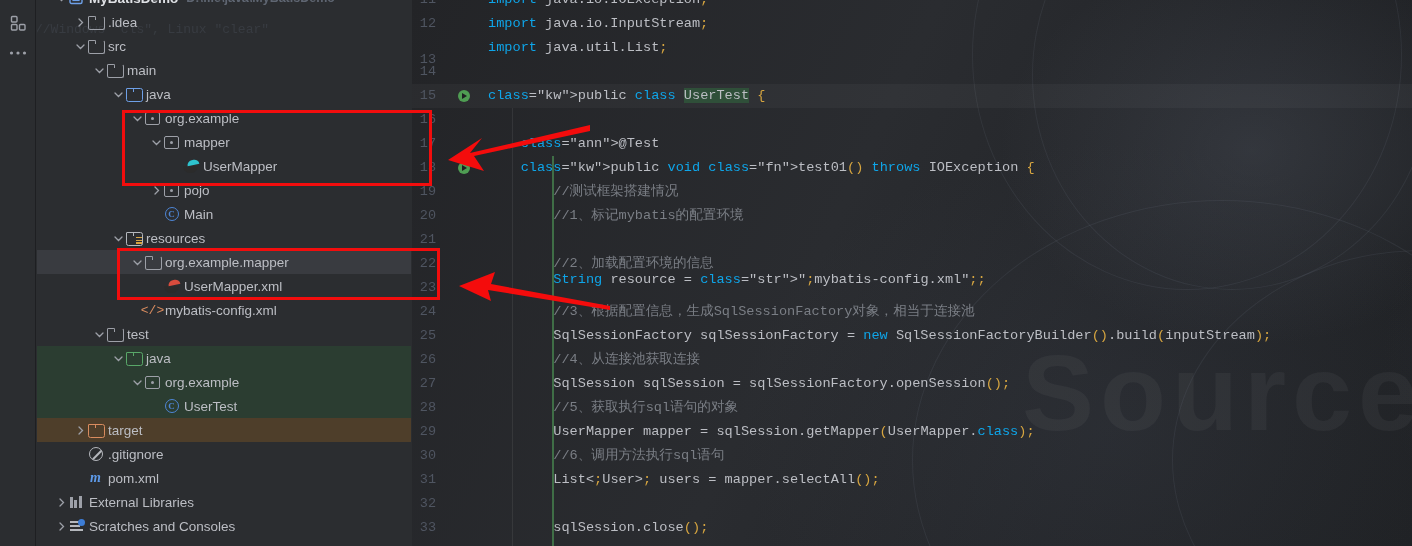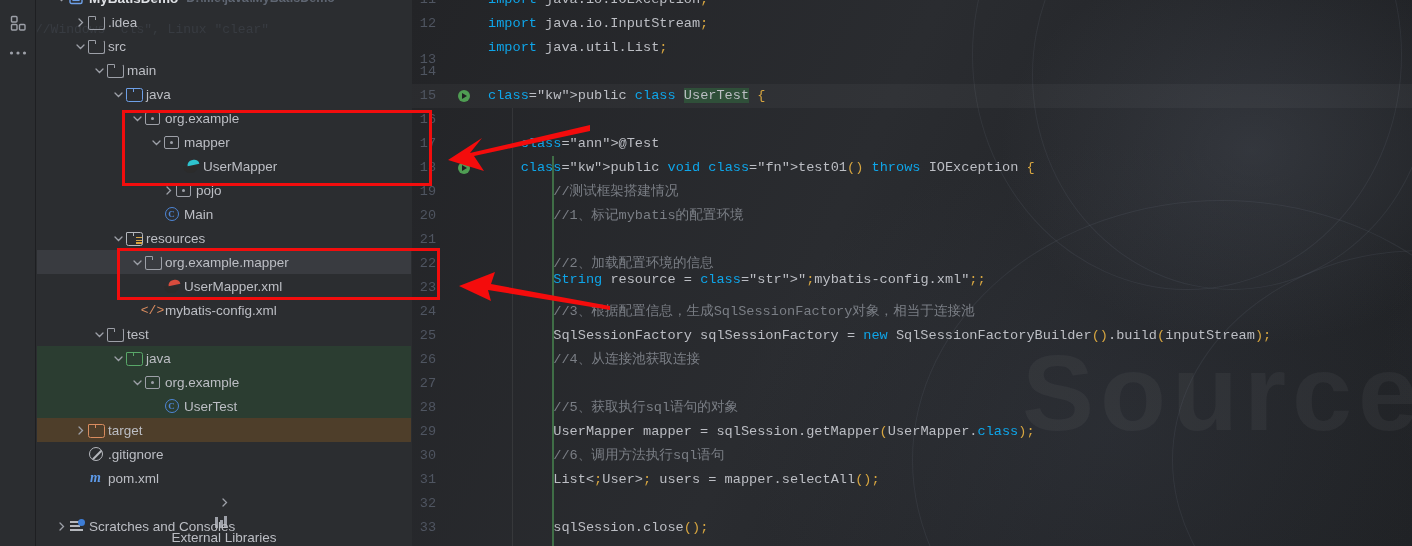--- a/index.html
+++ b/index.html
@@ -265,21 +265,21 @@
           <span style="display: inline-block; flex: 0 0 auto; width: 132px;"></span>
           <span class="twisty"></span>
           <span class="ic">
             <span class="mbird teal">
               <span class="b1"></span>
               <span class="b2"></span>
             </span>
           </span>
           <span class="lbl">UserMapper</span>
         </div>
-        <div class="row" style="top: 178px; position: absolute; left: 12px; right: 0px;">
+        <div class="row" style="top: 178px; position: absolute; left: 0px; right: 0px;">
           <span style="display: inline-block; flex: 0 0 auto; width: 113px;"></span>
           <span class="twisty"><svg width="9" height="9" viewBox="0 0 9 9" style="vertical-align:middle">
               <path d="M3 1 L6.5 4.5 L3 8" fill="none" stroke="#9da0a8" stroke-width="1.3" stroke-linecap="round"></path>
             </svg></span>
           <span class="ic">
             <span class="pkg"></span>
           </span>
           <span class="lbl">pojo</span>
         </div>
         <div class="row" style="top: 202px; position: absolute; left: 0px; right: 0px;">
@@ -392,21 +392,21 @@
           <span class="lbl">.gitignore</span>
         </div>
         <div class="row" style="top: 466px; position: absolute; left: 0px; right: 0px;">
           <span style="display: inline-block; flex: 0 0 auto; width: 37px;"></span>
           <span class="twisty"></span>
           <span class="ic">
             <span class="mavenic">m</span>
           </span>
           <span class="lbl">pom.xml</span>
         </div>
-        <div class="row" style="top: 490px; position: absolute; left: 0px; right: 0px; flex-direction: column;">
+        <div class="row" style="top: 490px; position: absolute; left: 0px; right: 0px;">
           <span style="display: inline-block; flex: 0 0 auto; width: 18px;"></span>
           <span class="twisty"><svg width="9" height="9" viewBox="0 0 9 9" style="vertical-align:middle">
               <path d="M3 1 L6.5 4.5 L3 8" fill="none" stroke="#9da0a8" stroke-width="1.3" stroke-linecap="round"></path>
             </svg></span>
           <span class="ic">
             <span class="libic">
               <i style="left:0;height:11px"></i>
               <i style="left:4.5px;height:8px"></i>
               <i style="left:9px;height:12px"></i>
             </span>
@@ -480,20 +480,21 @@
         <div class="cline" style="top: 108px;"></div>
         <div class="cline" style="top: 132px;">    <span <span="" class="kw">class</span>="ann"&gt;@Test</div>
         <div class="cline" style="top: 156px;">    <span <span="" class="kw">class</span>="kw"&gt;public <span class="kw">void</span> <span <span="" class="kw">class</span>="fn"&gt;test01<span class="par">(</span><span class="par">)</span> <span class="kw">throws</span> IOException <span class="par">{</span></div>
         <div class="cline" style="top: 180px;"><span class="cmt">        //测试框架搭建情况</span></div>
         <div class="cline" style="top: 204px;"><span class="cmt">        //1、标记mybatis的配置环境</span></div>
         <div class="cline" style="top: 228px; margin-top: 40px;">        <span class="kw">String</span> resource = <span <span="" class="kw">class</span>="str"&gt;"<span class="par">;</span>mybatis-config.xml"<span class="par">;</span><span class="par">;</span></div>
         <div class="cline" style="top: 252px;"><span class="cmt">        //2、加载配置环境的信息</span></div>
         <div class="cline" style="top: 300px;"><span class="cmt">        //3、根据配置信息，生成SqlSessionFactory对象，相当于连接池</span></div>
         <div class="cline" style="top: 324px;">        SqlSessionFactory sqlSessionFactory = <span class="kw">new</span> SqlSessionFactoryBuilder<span class="par">(</span><span class="par">)</span>.build<span class="par">(</span>inputStream<span class="par">)</span><span class="par">;</span></div>
         <div class="cline" style="top: 348px;"><span class="cmt">        //4、从连接池获取连接</span></div>
+        <div class="cline" style="top: 372px;">        SqlSession sqlSession = sqlSessionFactory.openSession<span class="par">(</span><span class="par">)</span><span class="par">;</span></div>
         <div class="cline" style="top: 396px;"><span class="cmt">        //5、获取执行sql语句的对象</span></div>
         <div class="cline" style="top: 420px;">        UserMapper mapper = sqlSession.getMapper<span class="par">(</span>UserMapper.<span class="kw">class</span><span class="par">)</span><span class="par">;</span></div>
         <div class="cline" style="top: 444px;"><span class="cmt">        //6、调用方法执行sql语句</span></div>
         <div class="cline" style="top: 468px;">        List&lt;<span class="par">;</span>User&gt;<span class="par">;</span> users = mapper.selectAll<span class="par">(</span><span class="par">)</span><span class="par">;</span></div>
         <div class="cline" style="top: 492px;"></div>
         <div class="cline" style="top: 516px;">        sqlSession.close<span class="par">(</span><span class="par">)</span><span class="par">;</span></div>
         <div class="cline" style="top: 540px;"></div>
       </div>
   </div>
 

